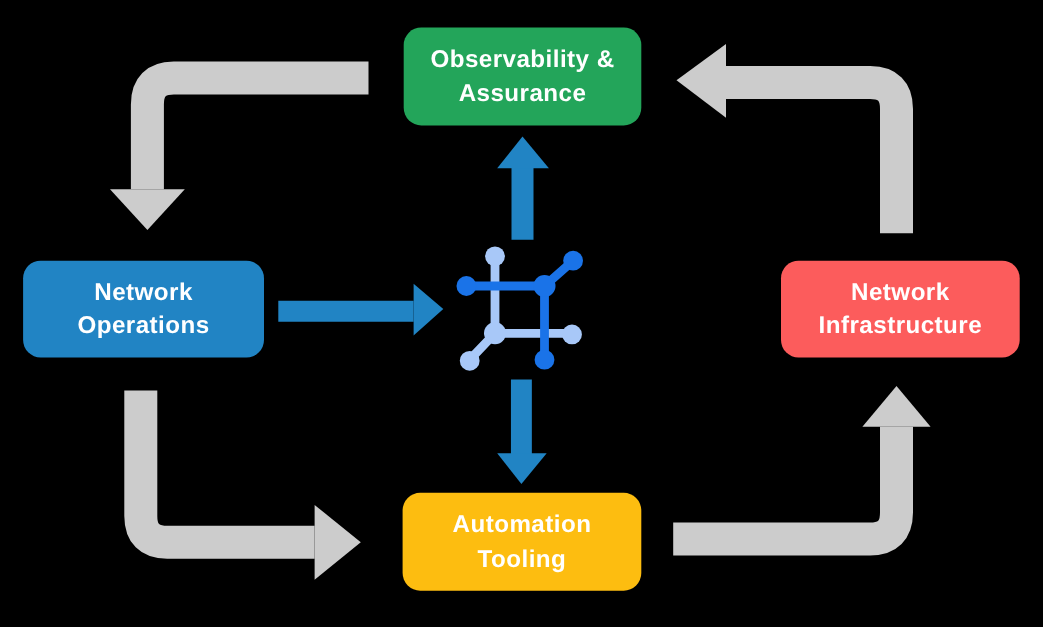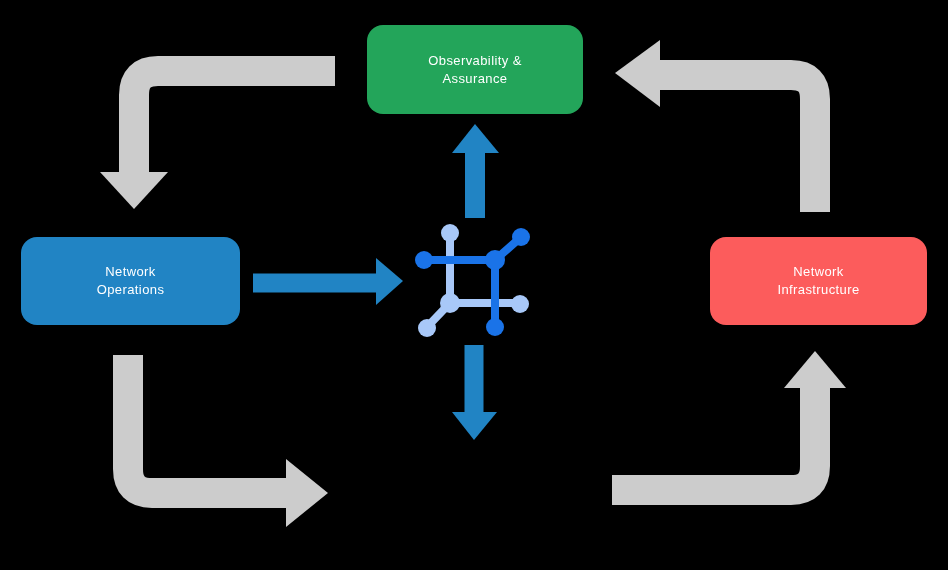--- a/index.html
+++ b/index.html
@@ -23,22 +23,22 @@
   .node-box {
     position: absolute;
     border-radius: 16px;
     display: flex;
     align-items: center;
     justify-content: center;
     text-align: center;
   }
   .node-label {
     color: #fff;
-    font-size: 13px;
-    font-weight: 400;
+    font-size: 22px;
+    font-weight: 700;
     line-height: 1.38;
     letter-spacing: 0.4px;
     white-space: pre-line;
   }
   #node-observability { left: 367px; top: 25px;  width: 216px; height: 89px; }
   #node-operations    { left: 21px;  top: 237px; width: 219px; height: 88px; }
   #node-infrastructure{ left: 710px; top: 237px; width: 217px; height: 88px; }
   #node-automation    { left: 366px; top: 448px; width: 217px; height: 89px; }
 </style>
 </head>
@@ -112,14 +112,18 @@
   <div id="node-operations" class="node-box" style="background-color: rgb(33, 132, 196);">
     <span class="node-label">Network
 Operations</span>
   </div>
 
   <div id="node-infrastructure" class="node-box" style="background-color: rgb(252, 92, 92);">
     <span class="node-label">Network
 Infrastructure</span>
   </div>
 
+  <div id="node-automation" class="node-box" style="background-color: rgb(253, 189, 16);">
+    <span class="node-label">Automation
+Tooling</span>
+  </div>
 
 </div>
 
 </body></html>

